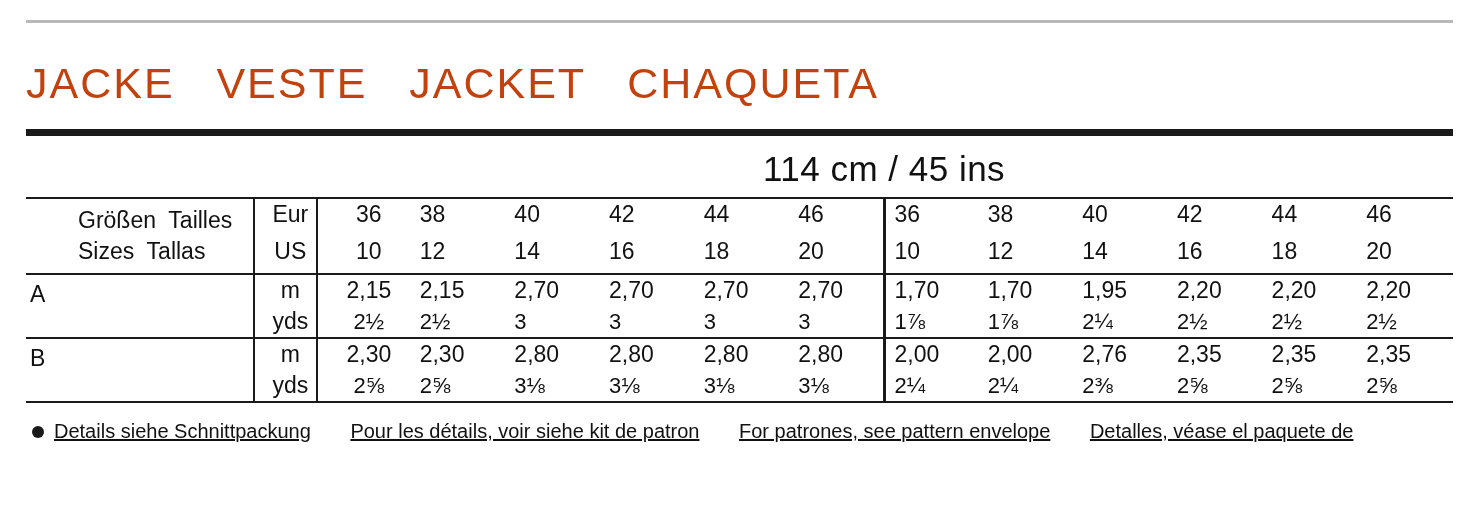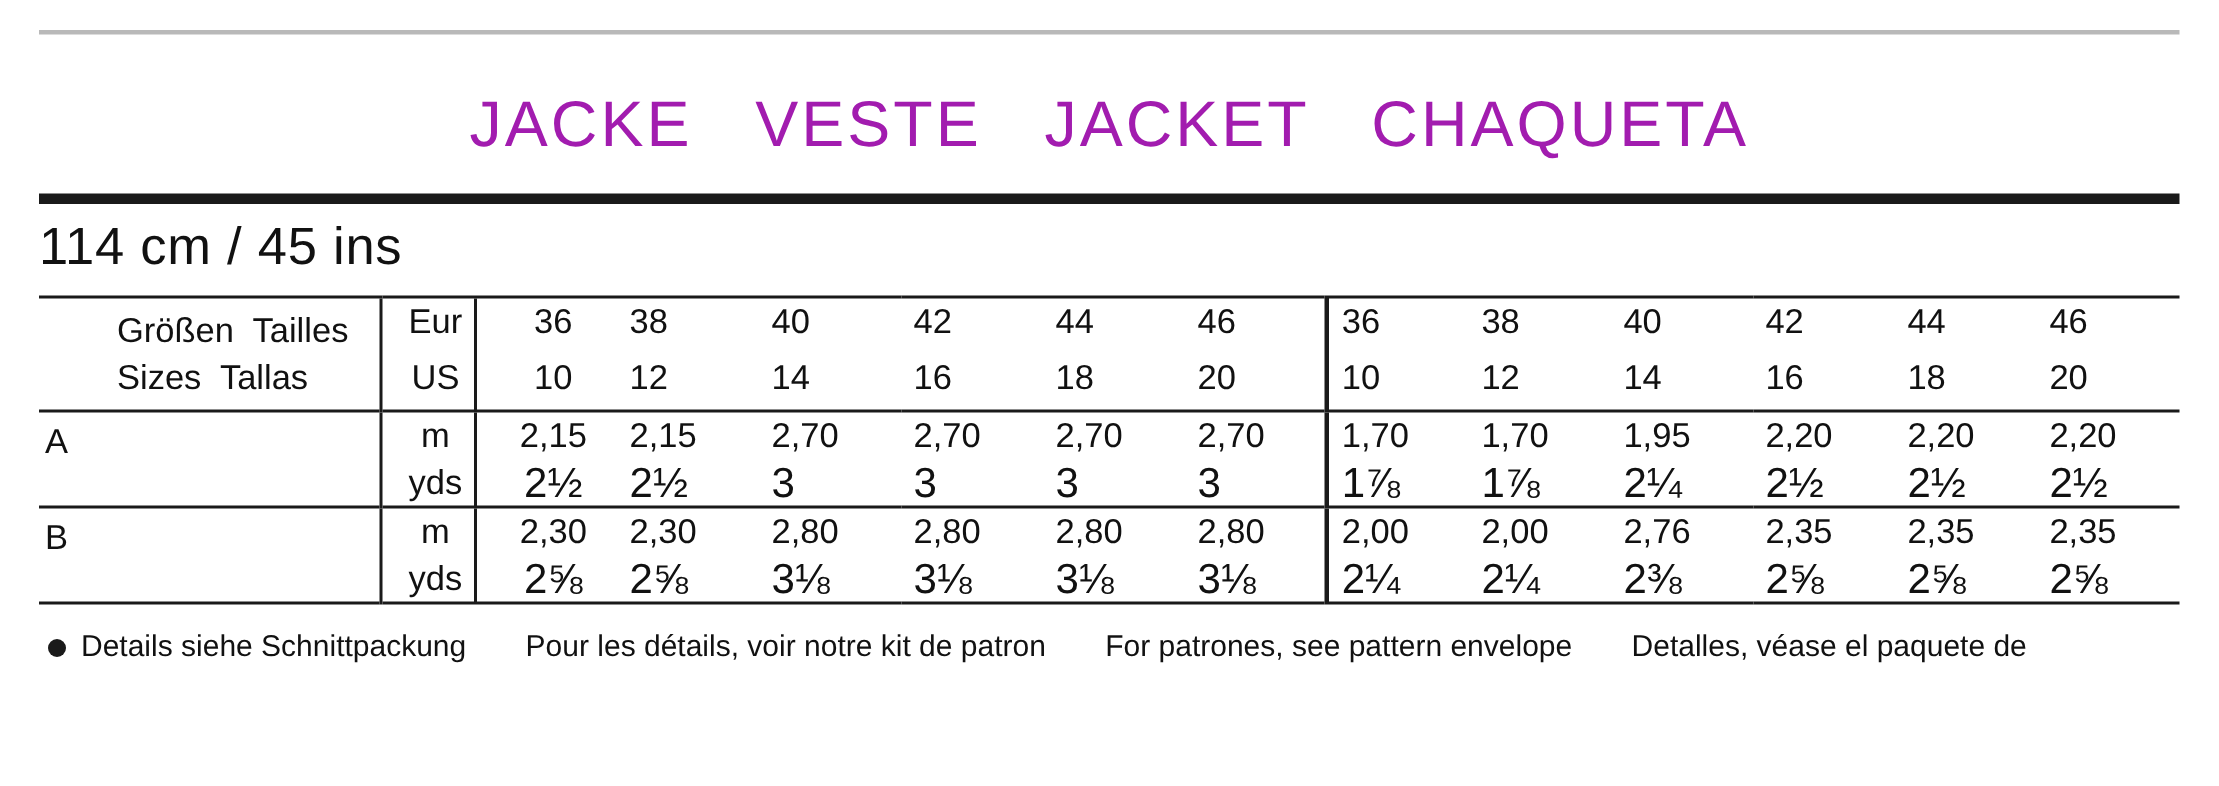--- a/index.html
+++ b/index.html
@@ -24,39 +24,37 @@
   .top-rule {
     height: 3px;
     background: #b9b9b9;
     margin-top: 20px;
     width: 1427px;
   }
   .title {
     font-size: 43px;
     letter-spacing: 2px;
     font-weight: 400;
-    color: #a21caf;
+    color: #c2410c;
     margin-top: 36px;
     margin-bottom: 0;
     white-space: pre;
-    text-align: center;
   }
   .title-rule {
     height: 7px;
     background: #1a1a1a;
     margin-top: 21px;
     width: 1427px;
   }
   
   .width-row {
     display: flex;
     margin-top: 9px;
     height: 48px;
-    align-items: flex-start;
-    flex-direction: column;
+    align-items: center;
   }
   .wh-spacer {
     width: 289px;
     flex: none;
   }
   .wh-cell {
     flex: 1 1 0;
     text-align: center;
     font-size: 35px;
     letter-spacing: 0.5px;
@@ -96,21 +94,21 @@
     line-height: 31px;
     padding-left: 10px !important;
   }
   .val {
     font-size: 24px;
     line-height: 31px;
     padding-left: 8px !important;
     white-space: nowrap;
   }
   .val.small {
-    font-size: 28px;
+    font-size: 22px;
   }
   
   .vsep-left {
     border-left: 2px solid #1a1a1a;
     text-align: center;
   }
   .vsep-mid {
     border-left: 3px solid #1a1a1a;
   }
   .hdr-row td {
@@ -136,20 +134,21 @@
     margin: 9px 10px 0 6px;
     flex: none;
   }
   .fn-text {
     flex: 1 1 auto;
   }
   .fn-item {
     display: inline-block;
     margin-right: 34px;
     white-space: nowrap;
+    text-decoration: underline;
   }
   .fn-wrap {
     display: block;
   }
 </style>
 </head>
 <body>
 
 <div class="page">
 
@@ -284,19 +283,19 @@
       <td class="val small">2⅝</td>
       <td class="val small">2⅝</td>
     </tr>
   </tbody>
     </table>
 
   <div class="footnote">
     <span class="bullet"></span>
     <span class="fn-text">
       <span class="fn-item">Details siehe Schnittpackung</span>
-      <span class="fn-item">Pour les détails, voir notre kit de patron</span>
+      <span class="fn-item">Pour les détails, voir siehe kit de patron</span>
       <span class="fn-item">For patrones, see pattern envelope</span>
       <span class="fn-item">Detalles, véase el paquete de</span>
     </span>
   </div>
 
 </div>
 
 </body></html>

